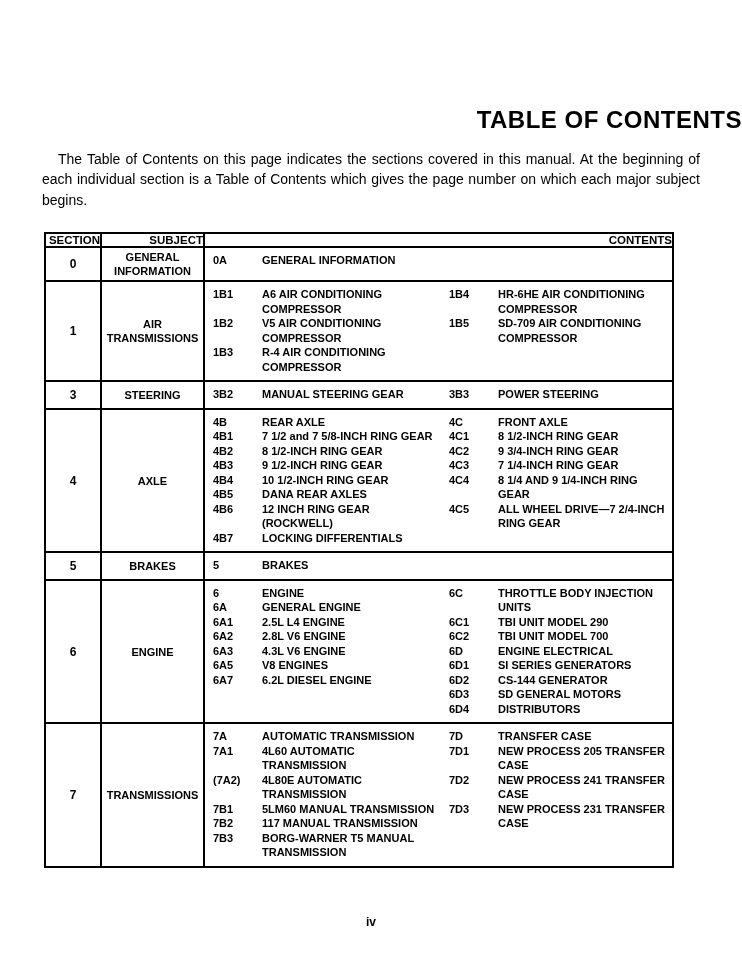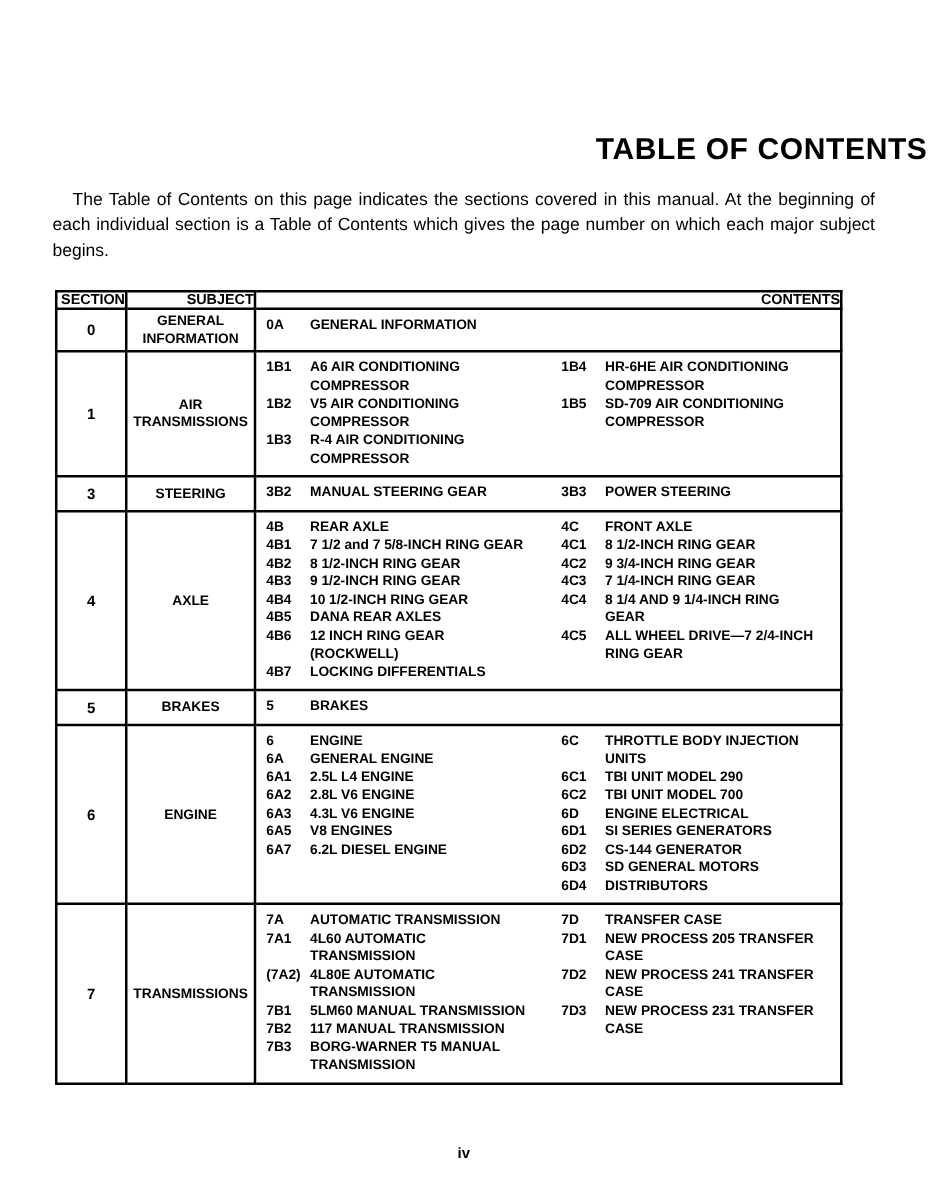--- a/index.html
+++ b/index.html
@@ -65,21 +65,21 @@
   td.contents-cell {
     vertical-align: top;
     padding: 5px 4px 6px 8px;
   }
   .contents-inner { display: flex; }
   .ccol { width: 236px; flex: 0 0 auto; }
   .ccol.right { width: auto; flex: 1 1 auto; }
   .entry {
     display: grid;
     grid-template-columns: 30px 1fr;
-    column-gap: 5px;
+    column-gap: 19px;
     font-size: 11px;
     font-weight: bold;
     line-height: 14.5px;
   }
   .entry .code { white-space: nowrap; }
   .entry .text { white-space: pre-line; }
   .page-number {
     position: absolute;
     bottom: 31px;
     left: 0;

